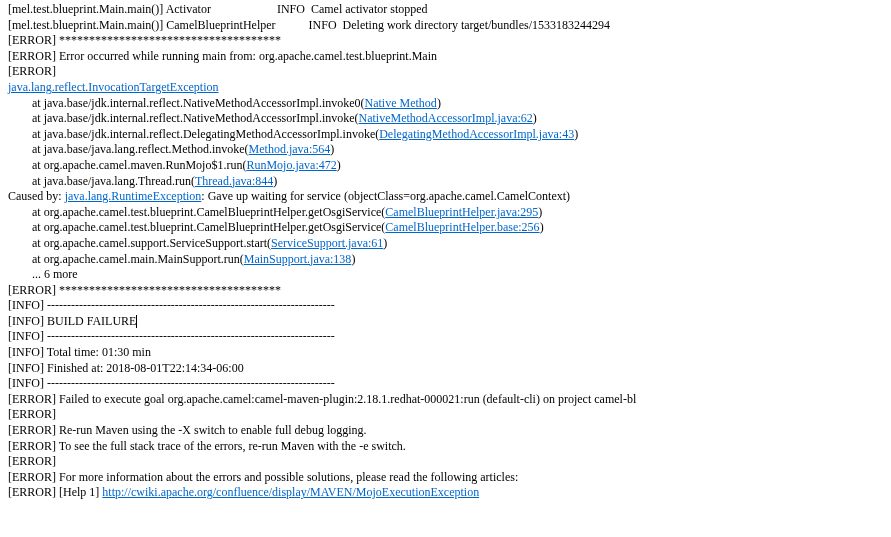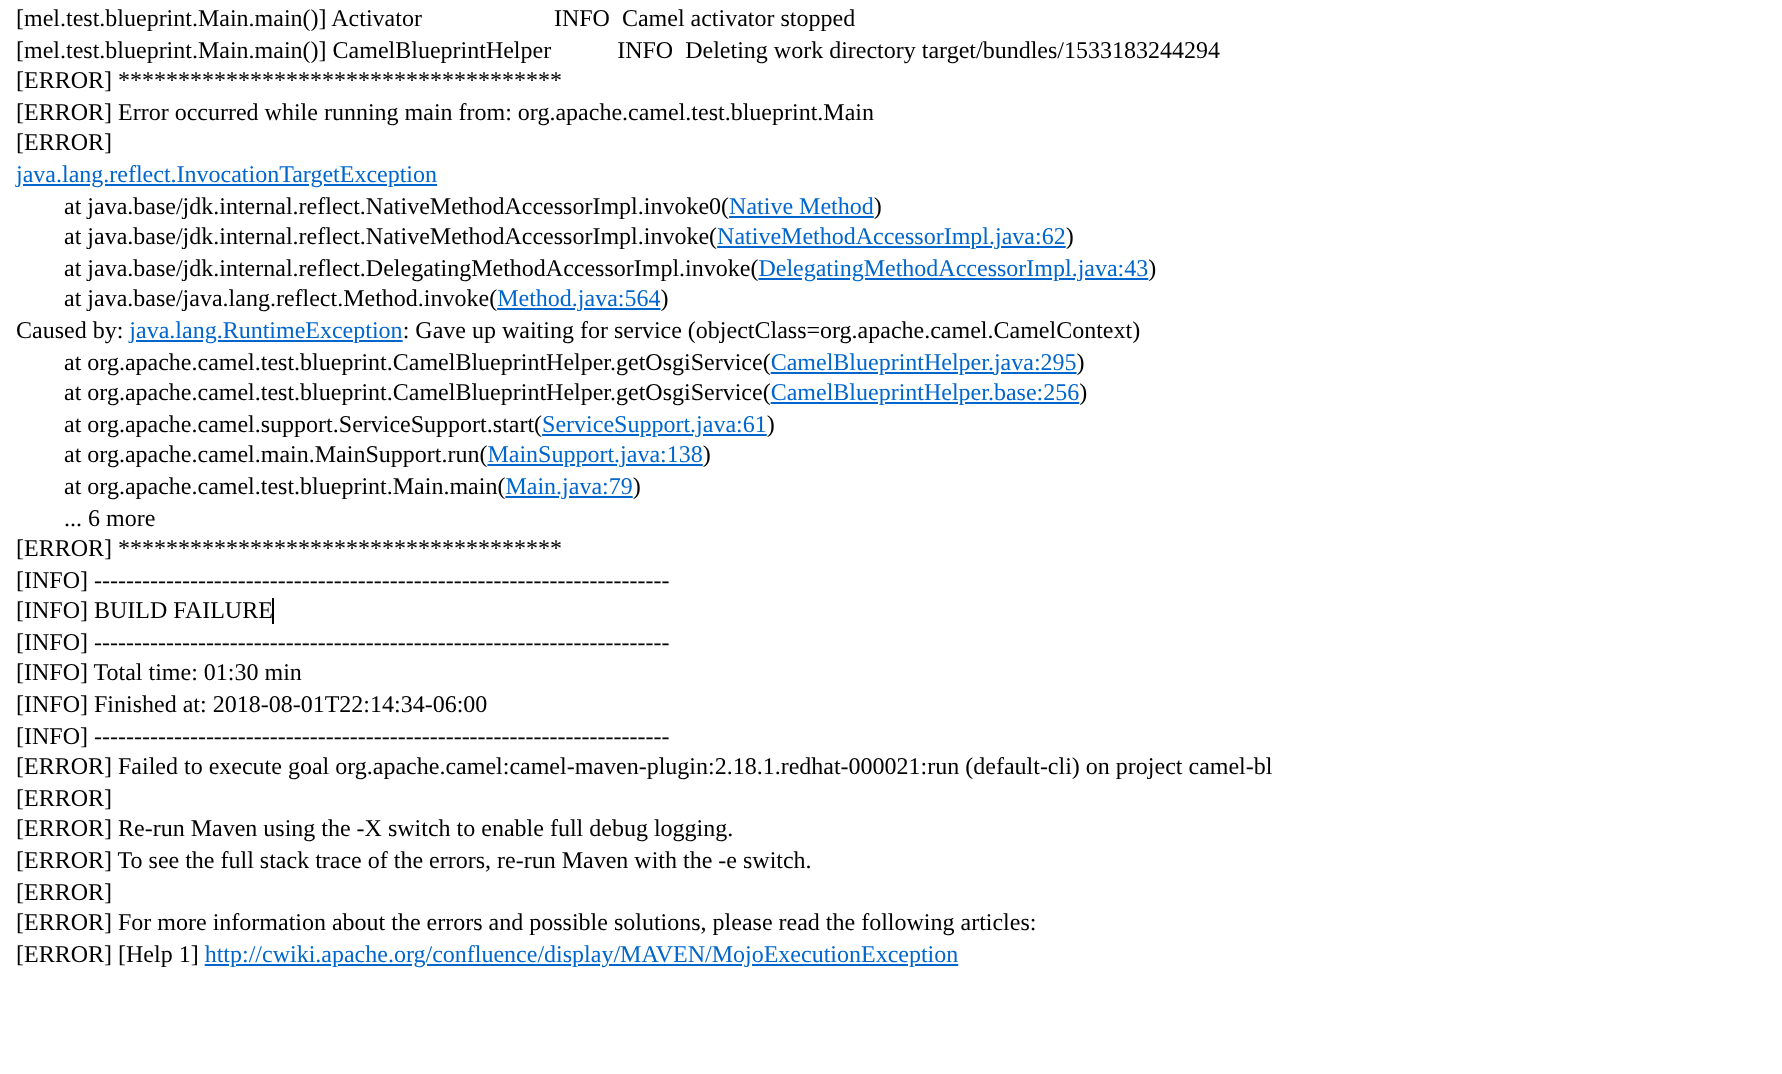--- a/index.html
+++ b/index.html
@@ -43,26 +43,27 @@
 <span class="line">[mel.test.blueprint.Main.main()] Activator                      INFO  Camel activator stopped</span>
 <span class="line">[mel.test.blueprint.Main.main()] CamelBlueprintHelper           INFO  Deleting work directory target/bundles/1533183244294</span>
 <span class="line">[ERROR] *************************************</span>
 <span class="line">[ERROR] Error occurred while running main from: org.apache.camel.test.blueprint.Main</span>
 <span class="line">[ERROR]</span>
 <span class="line"><span class="link">java.lang.reflect.InvocationTargetException</span></span>
 <span class="line"><span>        at java.base/jdk.internal.reflect.NativeMethodAccessorImpl.invoke0(</span><span class="link">Native Method</span><span>)</span></span>
 <span class="line"><span>        at java.base/jdk.internal.reflect.NativeMethodAccessorImpl.invoke(</span><span class="link">NativeMethodAccessorImpl.java:62</span><span>)</span></span>
 <span class="line"><span>        at java.base/jdk.internal.reflect.DelegatingMethodAccessorImpl.invoke(</span><span class="link">DelegatingMethodAccessorImpl.java:43</span><span>)</span></span>
 <span class="line"><span>        at java.base/java.lang.reflect.Method.invoke(</span><span class="link">Method.java:564</span><span>)</span></span>
+<span class="line"><span>        at org.apache.camel.maven.RunMojo$1.run(</span><span class="link">RunMojo.java:472</span><span>)</span></span>
+<span class="line"><span>        at java.base/java.lang.Thread.run(</span><span class="link">Thread.java:844</span><span>)</span></span>
 <span class="line"><span>Caused by: </span><span class="link">java.lang.RuntimeException</span><span>: Gave up waiting for service (objectClass=org.apache.camel.CamelContext)</span></span>
 <span class="line"><span>        at org.apache.camel.test.blueprint.CamelBlueprintHelper.getOsgiService(</span><span class="link">CamelBlueprintHelper.java:295</span><span>)</span></span>
 <span class="line"><span>        at org.apache.camel.test.blueprint.CamelBlueprintHelper.getOsgiService(</span><span class="link">CamelBlueprintHelper.base:256</span><span>)</span></span>
 <span class="line"><span>        at org.apache.camel.support.ServiceSupport.start(</span><span class="link">ServiceSupport.java:61</span><span>)</span></span>
 <span class="line"><span>        at org.apache.camel.main.MainSupport.run(</span><span class="link">MainSupport.java:138</span><span>)</span></span>
-<span class="line"><span>        at org.apache.camel.test.blueprint.Main.main(</span><span class="link">Main.java:79</span><span>)</span></span>
 <span class="line">        ... 6 more</span>
 <span class="line">[ERROR] *************************************</span>
 <span class="line">[INFO] ------------------------------------------------------------------------</span>
 <span class="line"><span>[INFO] BUILD FAILURE</span><span class="cursor"></span></span>
 <span class="line">[INFO] ------------------------------------------------------------------------</span>
 <span class="line">[INFO] Total time: 01:30 min</span>
 <span class="line">[INFO] Finished at: 2018-08-01T22:14:34-06:00</span>
 <span class="line">[INFO] ------------------------------------------------------------------------</span>
 <span class="line">[ERROR] Failed to execute goal org.apache.camel:camel-maven-plugin:2.18.1.redhat-000021:run (default-cli) on project camel-bl</span>
 <span class="line">[ERROR]</span>

